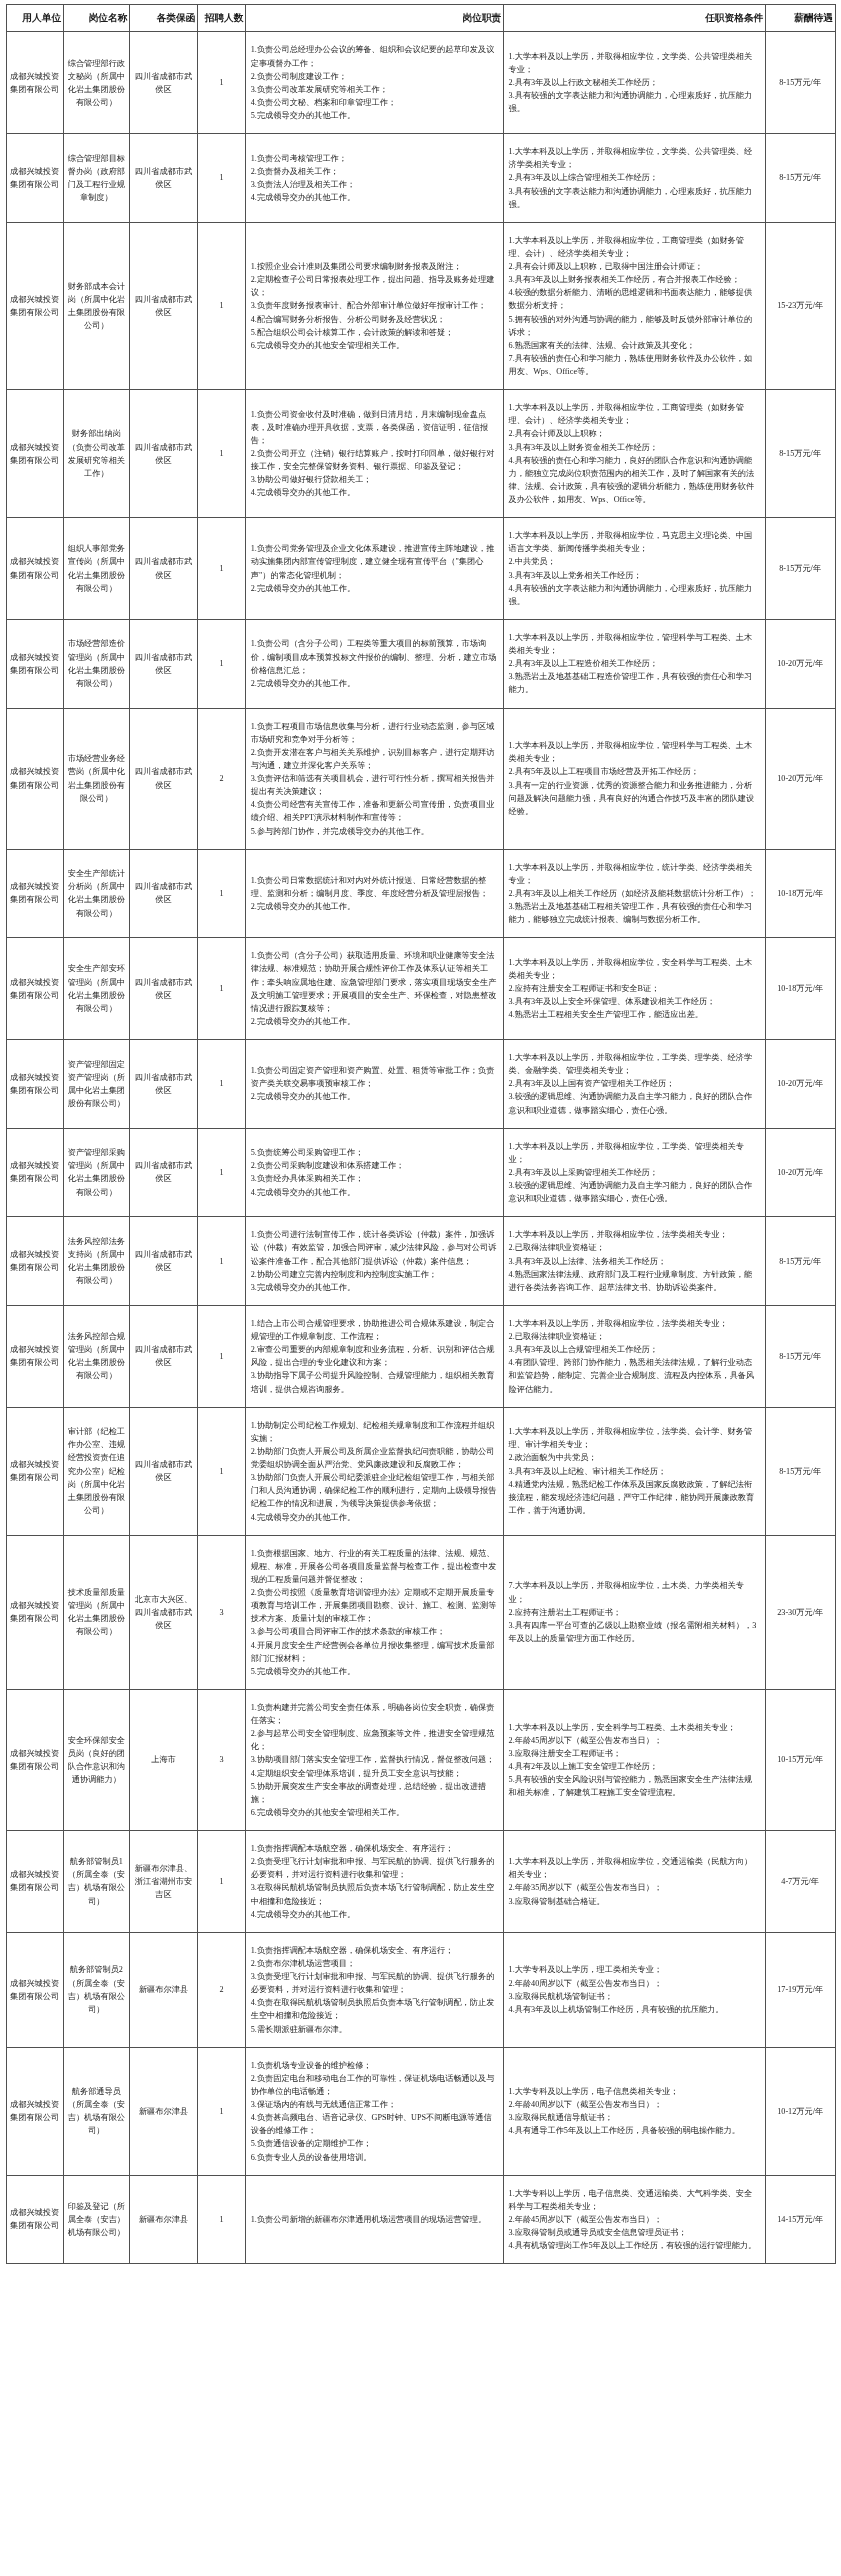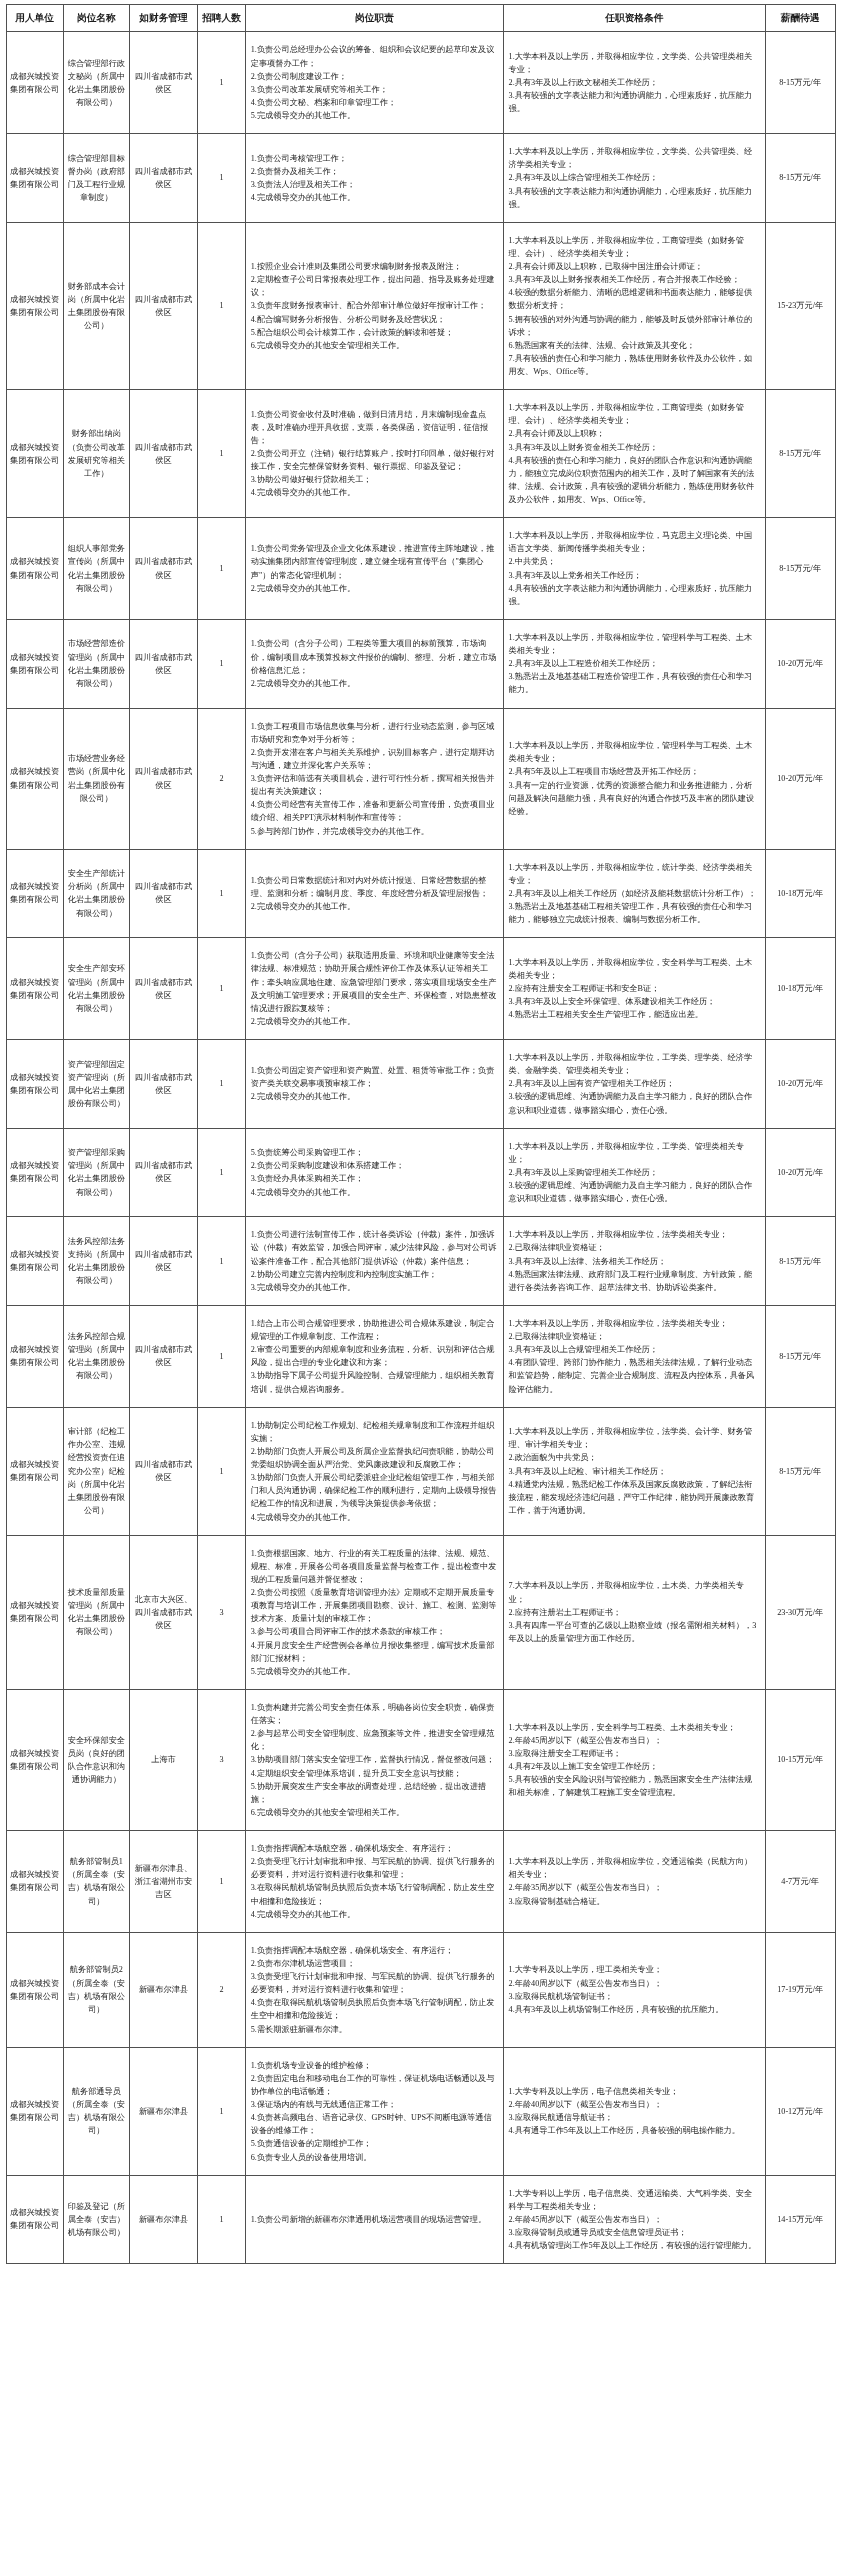--- a/index.html
+++ b/index.html
@@ -23,21 +23,21 @@
     border: 0.8px solid #4f4f4f;
     vertical-align: middle;
     font-size: 8.2px;
     line-height: 1.6;
     color: #1c1c1c;
     word-break: break-all;
   }
   table.jobs th {
     font-size: 9.7px;
     font-weight: bold;
-    text-align: center;
+    text-align: right;
     padding: 5.5px 1.6px;
     background: #ffffff;
   }
   td.c-center {
     text-align: center;
     padding: 7.8px 3.1px;
   }
   td.c-text {
     text-align: left;
     padding: 11px 4.7px;
@@ -62,21 +62,21 @@
       <col class="w-location">
       <col class="w-count">
       <col class="w-duties">
       <col class="w-quals">
       <col class="w-salary">
     </colgroup>
     <thead>
       <tr id="header-row">
           <th>用人单位</th>
           <th>岗位名称</th>
-          <th>如财务管理</th>
+          <th>各类保函</th>
           <th>招聘人数</th>
           <th>岗位职责</th>
           <th>任职资格条件</th>
           <th>薪酬待遇</th>
         </tr>
     </thead>
     <tbody id="table-body">
         <tr>
           <td class="c-center">成都兴城投资集团有限公司</td>
           <td class="c-center">综合管理部行政文秘岗（所属中化岩土集团股份有限公司）</td>

